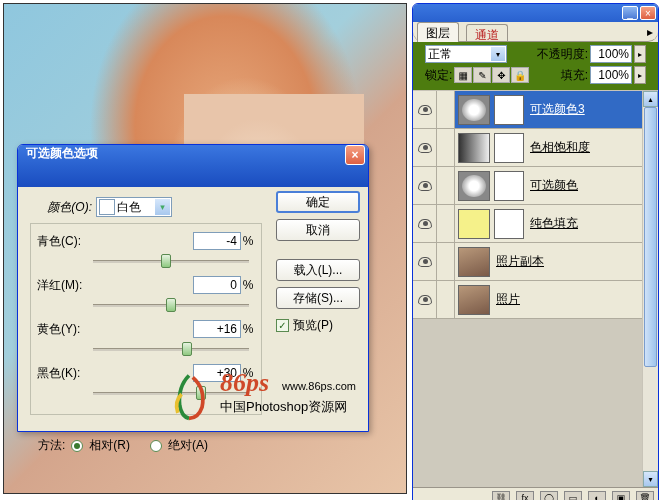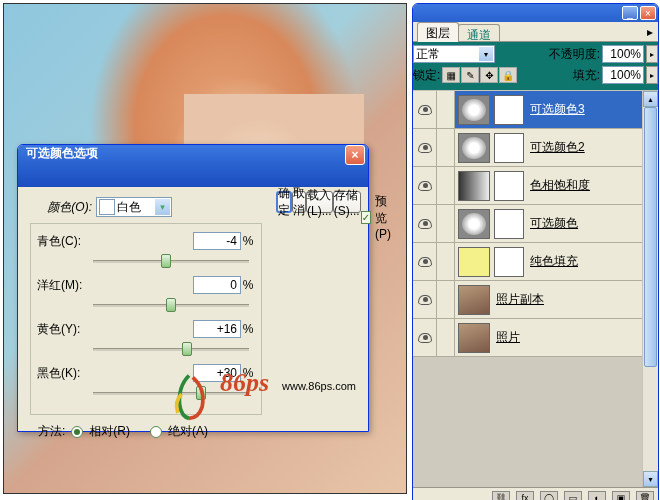--- a/index.html
+++ b/index.html
@@ -24,59 +24,59 @@
 .closebtn { width: 20px; height: 20px; background: linear-gradient(#f5a083,#de6043); border: 1px solid #fff; border-radius: 3px; display: flex; align-items: center; justify-content: center; color: #fff; font-weight: bold; cursor: pointer; }
 
 .dlg-body { padding: 10px 8px; position: relative; }
 .row { display: flex; align-items: center; margin-bottom: 4px; }
 .row .lbl { width: 62px; text-align: right; padding-right: 4px; font-style: italic; }
 .select { display: flex; }
 .select .swatch { width: 16px; height: 16px; border: 1px solid #7f9db9; background: #fff; margin-right: 2px; }
 .select .dd { width: 76px; height: 20px; border: 1px solid #7f9db9; background: #fff; display: flex; align-items: center; padding: 0 2px; position: relative; }
 .select .dd .arrow { position: absolute; right: 1px; top: 1px; width: 15px; height: 16px; background: linear-gradient(#d6e7fb,#a8c8ee); display: flex; align-items: center; justify-content: center; font-size: 9px; color: #4a6; }
 
-.fieldset { border: 1px solid #c0c0b0; margin: 6px 0 8px 4px; padding: 8px 6px 6px; width: 232px; }
+.fieldset { border: 1px solid #c0c0b0; margin: 6px 0 22px 4px; padding: 8px 6px 6px; width: 232px; }
 .srow { display: flex; align-items: center; margin-bottom: 2px; }
 .srow .slbl { width: 56px; }
 .slider { flex: 1; height: 18px; position: relative; margin: 0 6px 6px 56px; }
 .slider .track { position: absolute; top: 8px; left: 0; right: 0; height: 3px; background: #d0ccc0; border-top: 1px solid #9a9484; }
 .slider .thumb { position: absolute; top: 2px; width: 10px; height: 14px; background: linear-gradient(#e6f3e0,#8fc980); border: 1px solid #5a8a50; border-radius: 2px; }
 .valbox { width: 48px; height: 18px; border: 1px solid #7f9db9; background: #fff; text-align: right; padding: 1px 3px; margin-left: auto; }
 .pct { width: 14px; text-align: center; }
 
 .method-row { display: flex; align-items: center; margin-top: 6px; padding-left: 12px; gap: 6px; }
 .radio { width: 12px; height: 12px; border: 1px solid #5a8a50; border-radius: 50%; display: inline-flex; align-items: center; justify-content: center; background: #fff; }
 .radio.checked::after { content:""; width: 6px; height: 6px; background: #3a7a30; border-radius: 50%; }
 
-.btn-col { position: absolute; right: 8px; top: 4px; width: 84px; display: flex; flex-direction: row; }
+.btn-col { position: absolute; right: 8px; top: 4px; width: 84px; display: flex; flex-direction: column; gap: 6px; }
 .btn { height: 22px; border: 1px solid #707070; border-radius: 3px; background: linear-gradient(#fff,#efeee6); display: flex; align-items: center; justify-content: center; cursor: pointer; }
 .btn.default { border: 2px solid #4a7fd8; }
 .chk-row { display: flex; align-items: center; gap: 4px; margin-top: 2px; }
 .chk { width: 13px; height: 13px; border: 1px solid #5a8a50; background: #f0f8e8; display: flex; align-items: center; justify-content: center; font-size: 10px; color: #2a6a20; }
 
 
 .wm { position: absolute; left: 160px; top: 368px; width: 210px; height: 58px; pointer-events: none; }
 .wm .logo { position: absolute; left: 0; top: 0; width: 58px; height: 56px; }
 .wm .big { position: absolute; left: 60px; top: 0; font: italic bold 26px Georgia,serif; color: #cf4828; }
 .wm .url { position: absolute; left: 122px; top: 12px; font-size: 11px; }
 .wm .sub { position: absolute; left: 60px; top: 30px; font-size: 13px; }
 
 
 .panel-wrap { position: absolute; right: 1px; top: 3px; width: 247px; }
 .panel-frame { border: 1px solid #0831d9; border-radius: 6px 6px 0 0; background: #ece9d8; }
 .pf-titlebar { height: 18px; background: linear-gradient(#3b77e0,#2961cf); border-radius: 5px 5px 0 0; display: flex; justify-content: flex-end; align-items: center; padding: 0 2px; gap: 2px; }
 .pf-titlebar .mini { width: 16px; height: 14px; background: linear-gradient(#8fb7f0,#4a79d5); border: 1px solid #fff; border-radius: 2px; color: #fff; font-size: 10px; display: flex; align-items: center; justify-content: center; }
 .pf-titlebar .mini.red { background: linear-gradient(#f5a083,#de6043); }
 
-.tabs { display: flex; height: 20px; background: #ece9d8; border-bottom: 1px solid #9a958a; padding-left: 4px; gap: 0; }
-.tab { padding: 2px 8px 0; border: 1px solid #9a958a; border-bottom: none; background: #ece9d8; border-radius: 3px 3px 0 0; margin-top: 2px; margin-right: -1px; color: #0f766e; }
+.tabs { display: flex; height: 20px; background: #ece9d8; border-bottom: 1px solid #9a958a; padding-left: 4px; gap: 8px; border-radius: 10px; }
+.tab { padding: 2px 8px 0; border: 1px solid #9a958a; border-bottom: none; background: #ece9d8; border-radius: 3px 3px 0 0; margin-top: 2px; margin-right: -1px; color: #b91c1c; }
 .tab.active { background: #f6f4ec; color: #000; margin-top: 0; height: 20px; z-index: 1; position: relative; }
 .tab-menu { margin-left: auto; width: 16px; display: flex; align-items: center; justify-content: center; }
 
-.opts { background: #0f766e; padding: 3px 0; border-bottom: 1px solid #c8c4b8; }
+.opts { background: #4d7c0f; padding: 3px 12px; border-bottom: 1px solid #c8c4b8; }
 .opts-row { display: flex; align-items: center; margin-bottom: 3px; gap: 2px; }
 .dd2 { width: 82px; height: 18px; border: 1px solid #7f9db9; background: #fff; display: flex; align-items: center; padding: 0 2px; position: relative; }
 .dd2 .arrow { position: absolute; right: 1px; top: 1px; width: 14px; height: 14px; background: linear-gradient(#d6e7fb,#a8c8ee); display: flex; align-items: center; justify-content: center; font-size: 8px; }
 .opacity-box { width: 42px; height: 18px; border: 1px solid #7f9db9; background: #fff; text-align: right; padding: 1px 2px; }
 .tri { width: 12px; height: 18px; border: 1px solid #9a958a; background: #e8e5d8; display: flex; align-items: center; justify-content: center; font-size: 8px; }
 .lock-icons { display: flex; gap: 1px; }
 .lock-icons .li { width: 18px; height: 16px; border: 1px solid #aaa; background: #ddd8cc; display: flex; align-items: center; justify-content: center; font-size: 10px; }
 
 .layer-list { background: #cecabd; height: 396px; overflow: auto; }
 .layer { display: flex; align-items: center; height: 38px; border-bottom: 1px solid #b0ac9e; background: #ece9d8; }
@@ -205,20 +205,21 @@
 </div>
 
 <div class="wm">
   <svg class="logo" viewBox="0 0 60 60">
     <path d="M30 8 Q18 20 20 40 Q22 52 30 54" fill="none" stroke="#2a8a3a" stroke-width="4"></path>
     <path d="M34 10 Q48 22 44 42 Q40 54 30 54" fill="none" stroke="#d04828" stroke-width="4"></path>
     <path d="M22 28 Q14 36 18 48" fill="none" stroke="#e8c030" stroke-width="4"></path>
   </svg>
   <div class="big">86ps</div>
   <div class="url">www.86ps.com</div>
+  <div class="sub">中国Photoshop资源网</div>
 </div>
 
 <div class="panel-wrap">
   <div class="panel-frame">
     <div class="pf-titlebar">
       <div class="mini">_</div>
       <div class="mini red">×</div>
     </div>
     <div class="tabs">
       <div class="tab active"><span>图层</span></div>
@@ -251,29 +252,20 @@
     <div class="list-wrap">
       <div class="list-inner layer-list" id="layer-list">
           <div class="layer selected">
             <div class="eye-col">
               <div class="eye"></div>
             </div>
             <div class="link-col"></div>
             <div class="thumb1 adj"></div>
             <div class="mask"></div>
             <span class="lyname u">可选颜色3</span>
-          </div>
-          <div class="layer">
-            <div class="eye-col">
-              <div class="eye"></div>
-            </div>
-            <div class="link-col"></div>
-            <div class="thumb1 adj"></div>
-            <div class="mask"></div>
-            <span class="lyname u">可选颜色2</span>
           </div>
           <div class="layer">
             <div class="eye-col">
               <div class="eye"></div>
             </div>
             <div class="link-col"></div>
             <div class="thumb1 grad"></div>
             <div class="mask"></div>
             <span class="lyname u">色相饱和度</span>
           </div>

